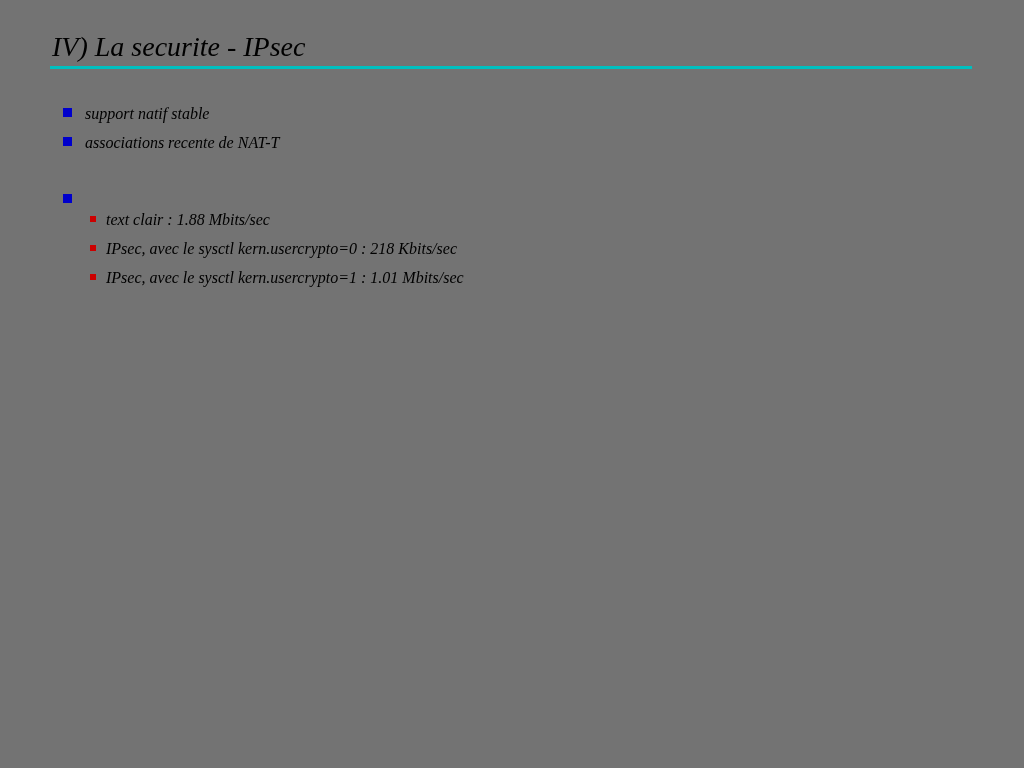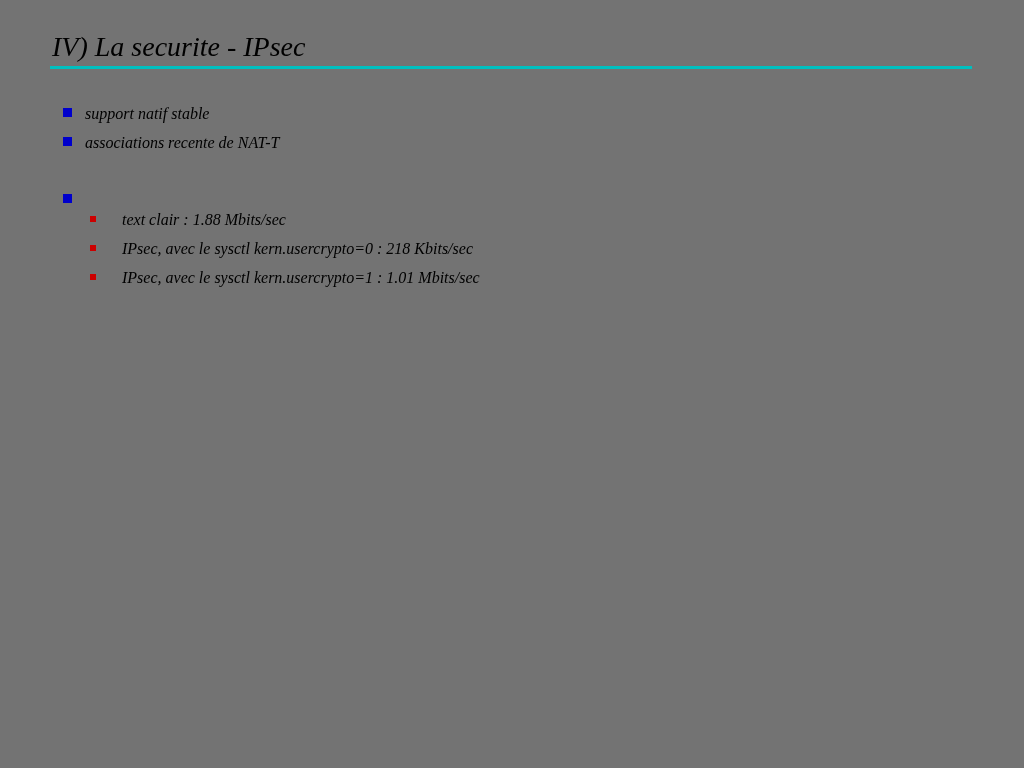--- a/index.html
+++ b/index.html
@@ -48,21 +48,21 @@
     display: inline-block;
     flex: 0 0 auto;
     position: relative;
   }
   .l1 .bullet {
     width: 9px; height: 9px;
     background: #0000cc;
     margin-right: 13px;
     top: -2px;
   }
-  .l2 { margin-left: 27px; gap: 16px; }
+  .l2 { margin-left: 27px; }
   .l2 .bullet {
     width: 6px; height: 6px;
     background: #cc0000;
     margin-right: 10px;
     top: -3px;
   }
 </style>
 </head>
 <body>
 

